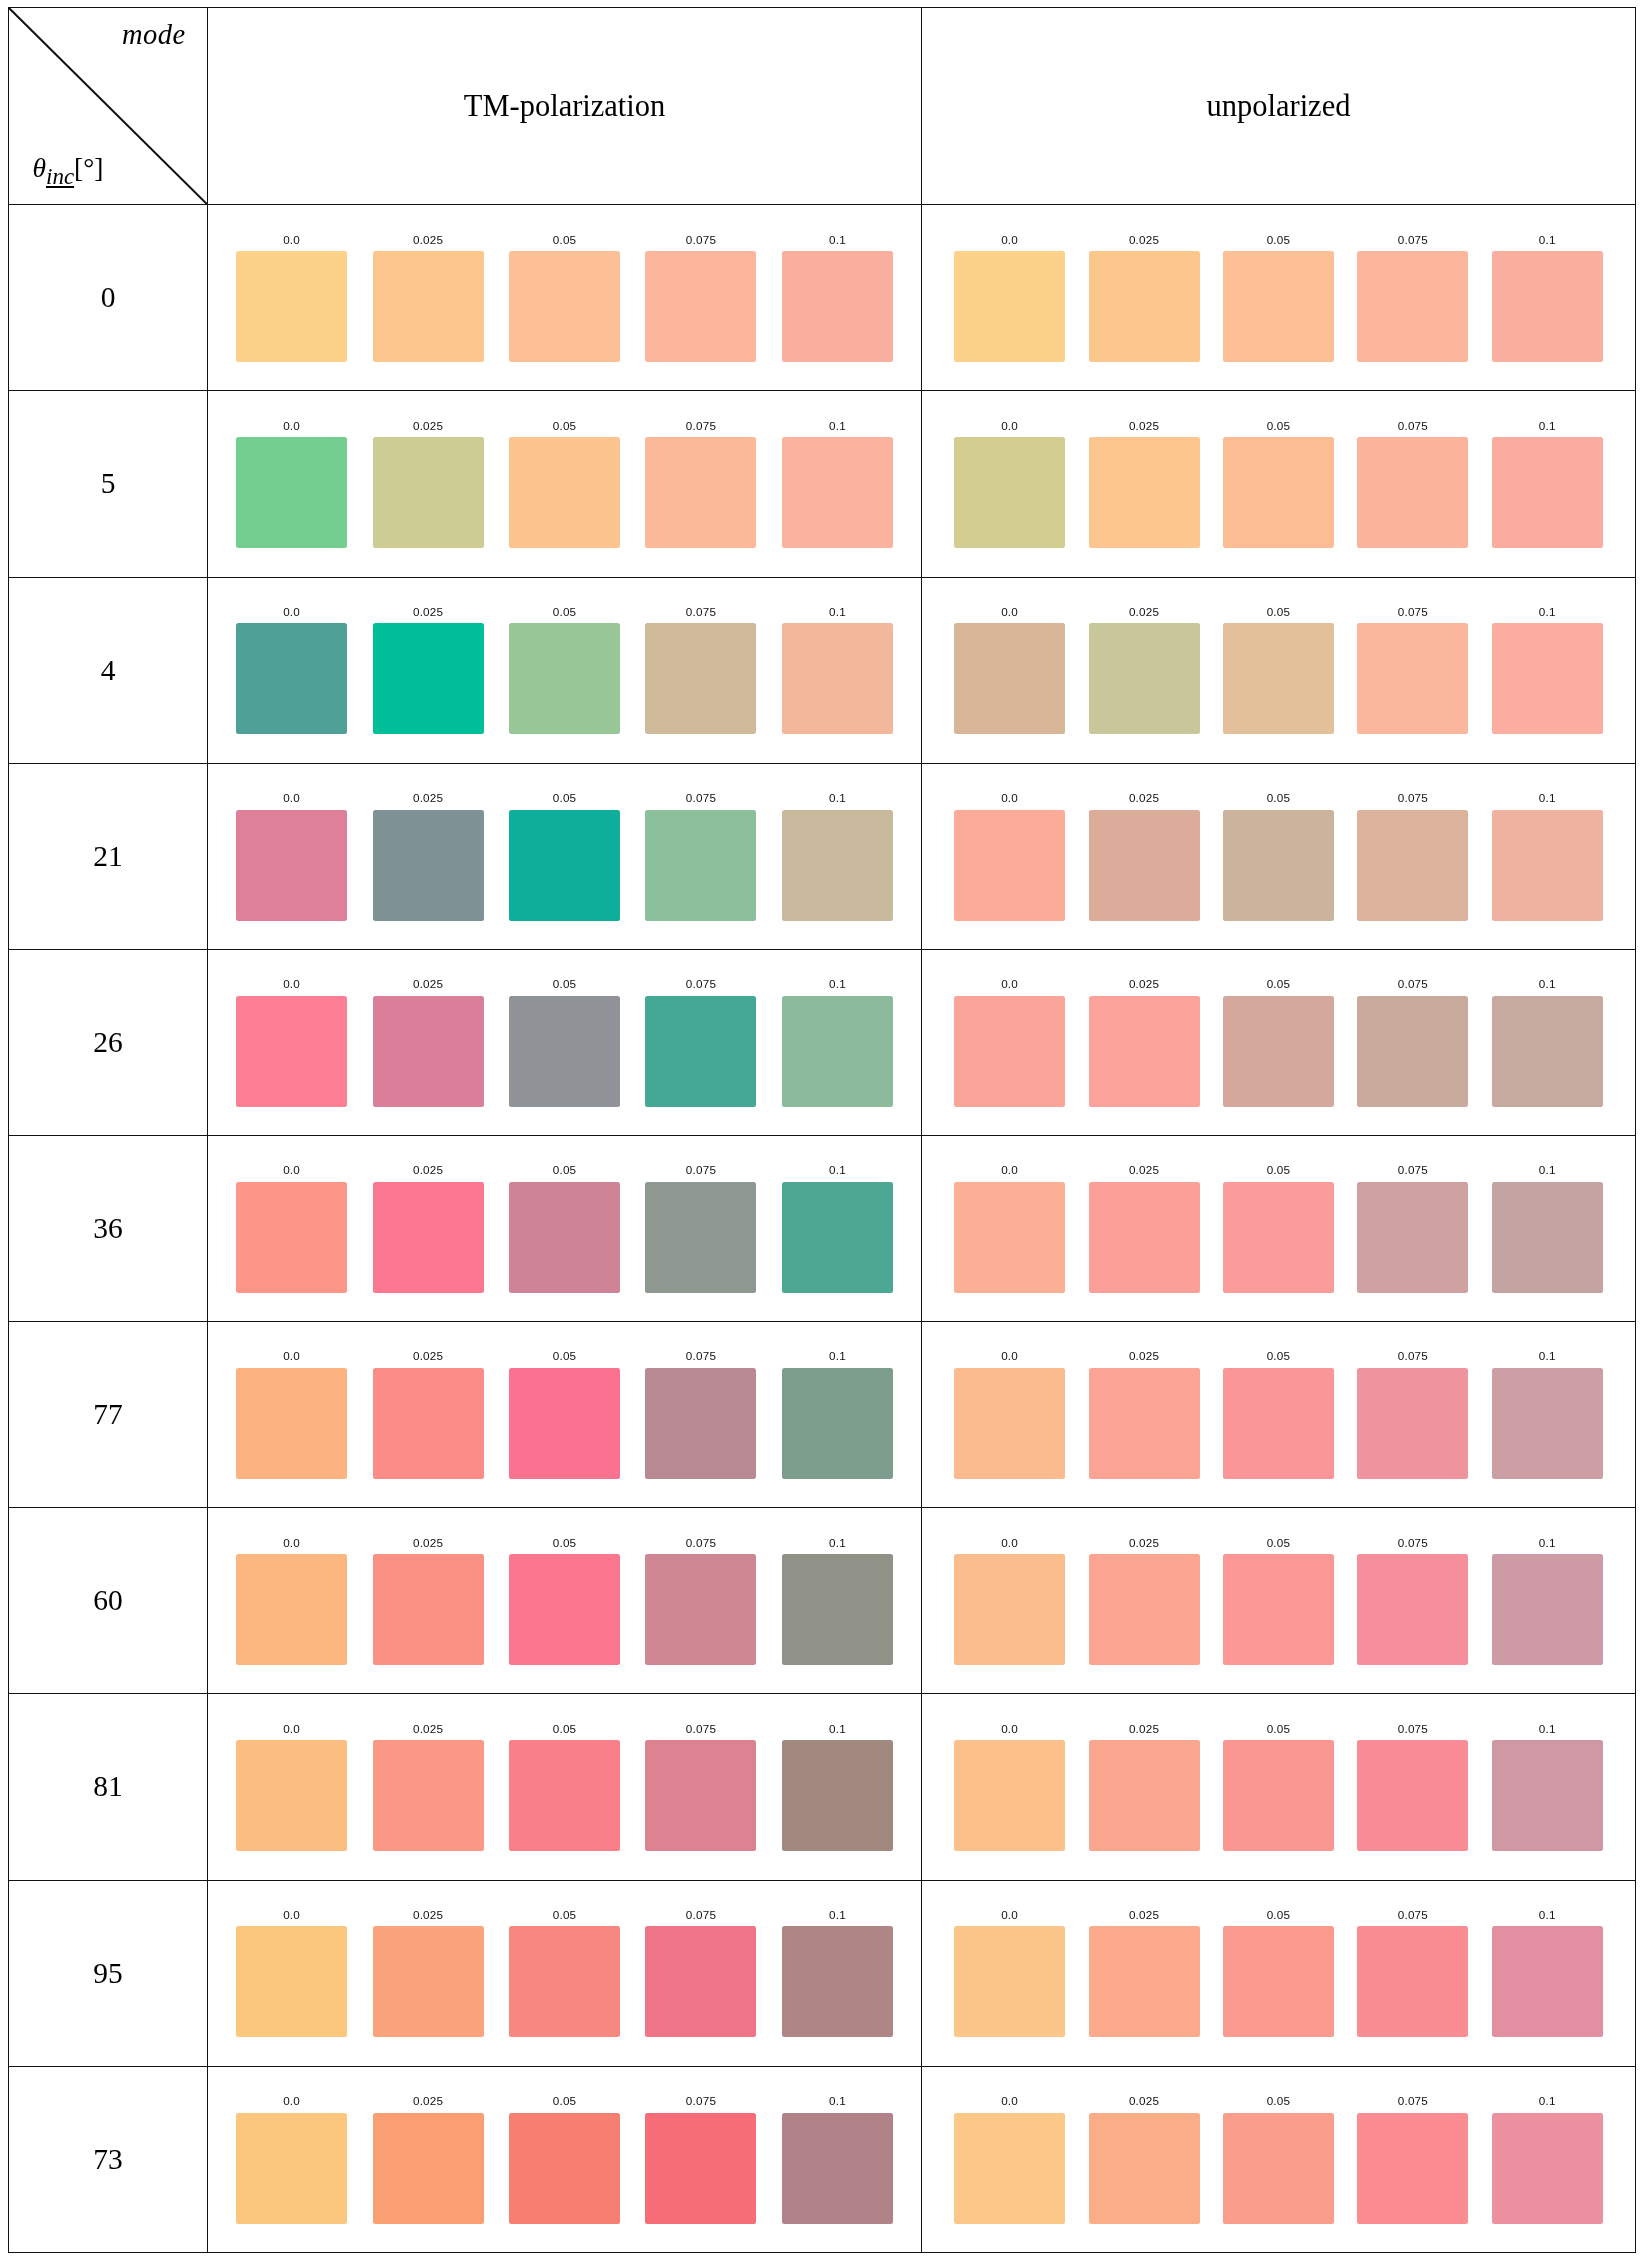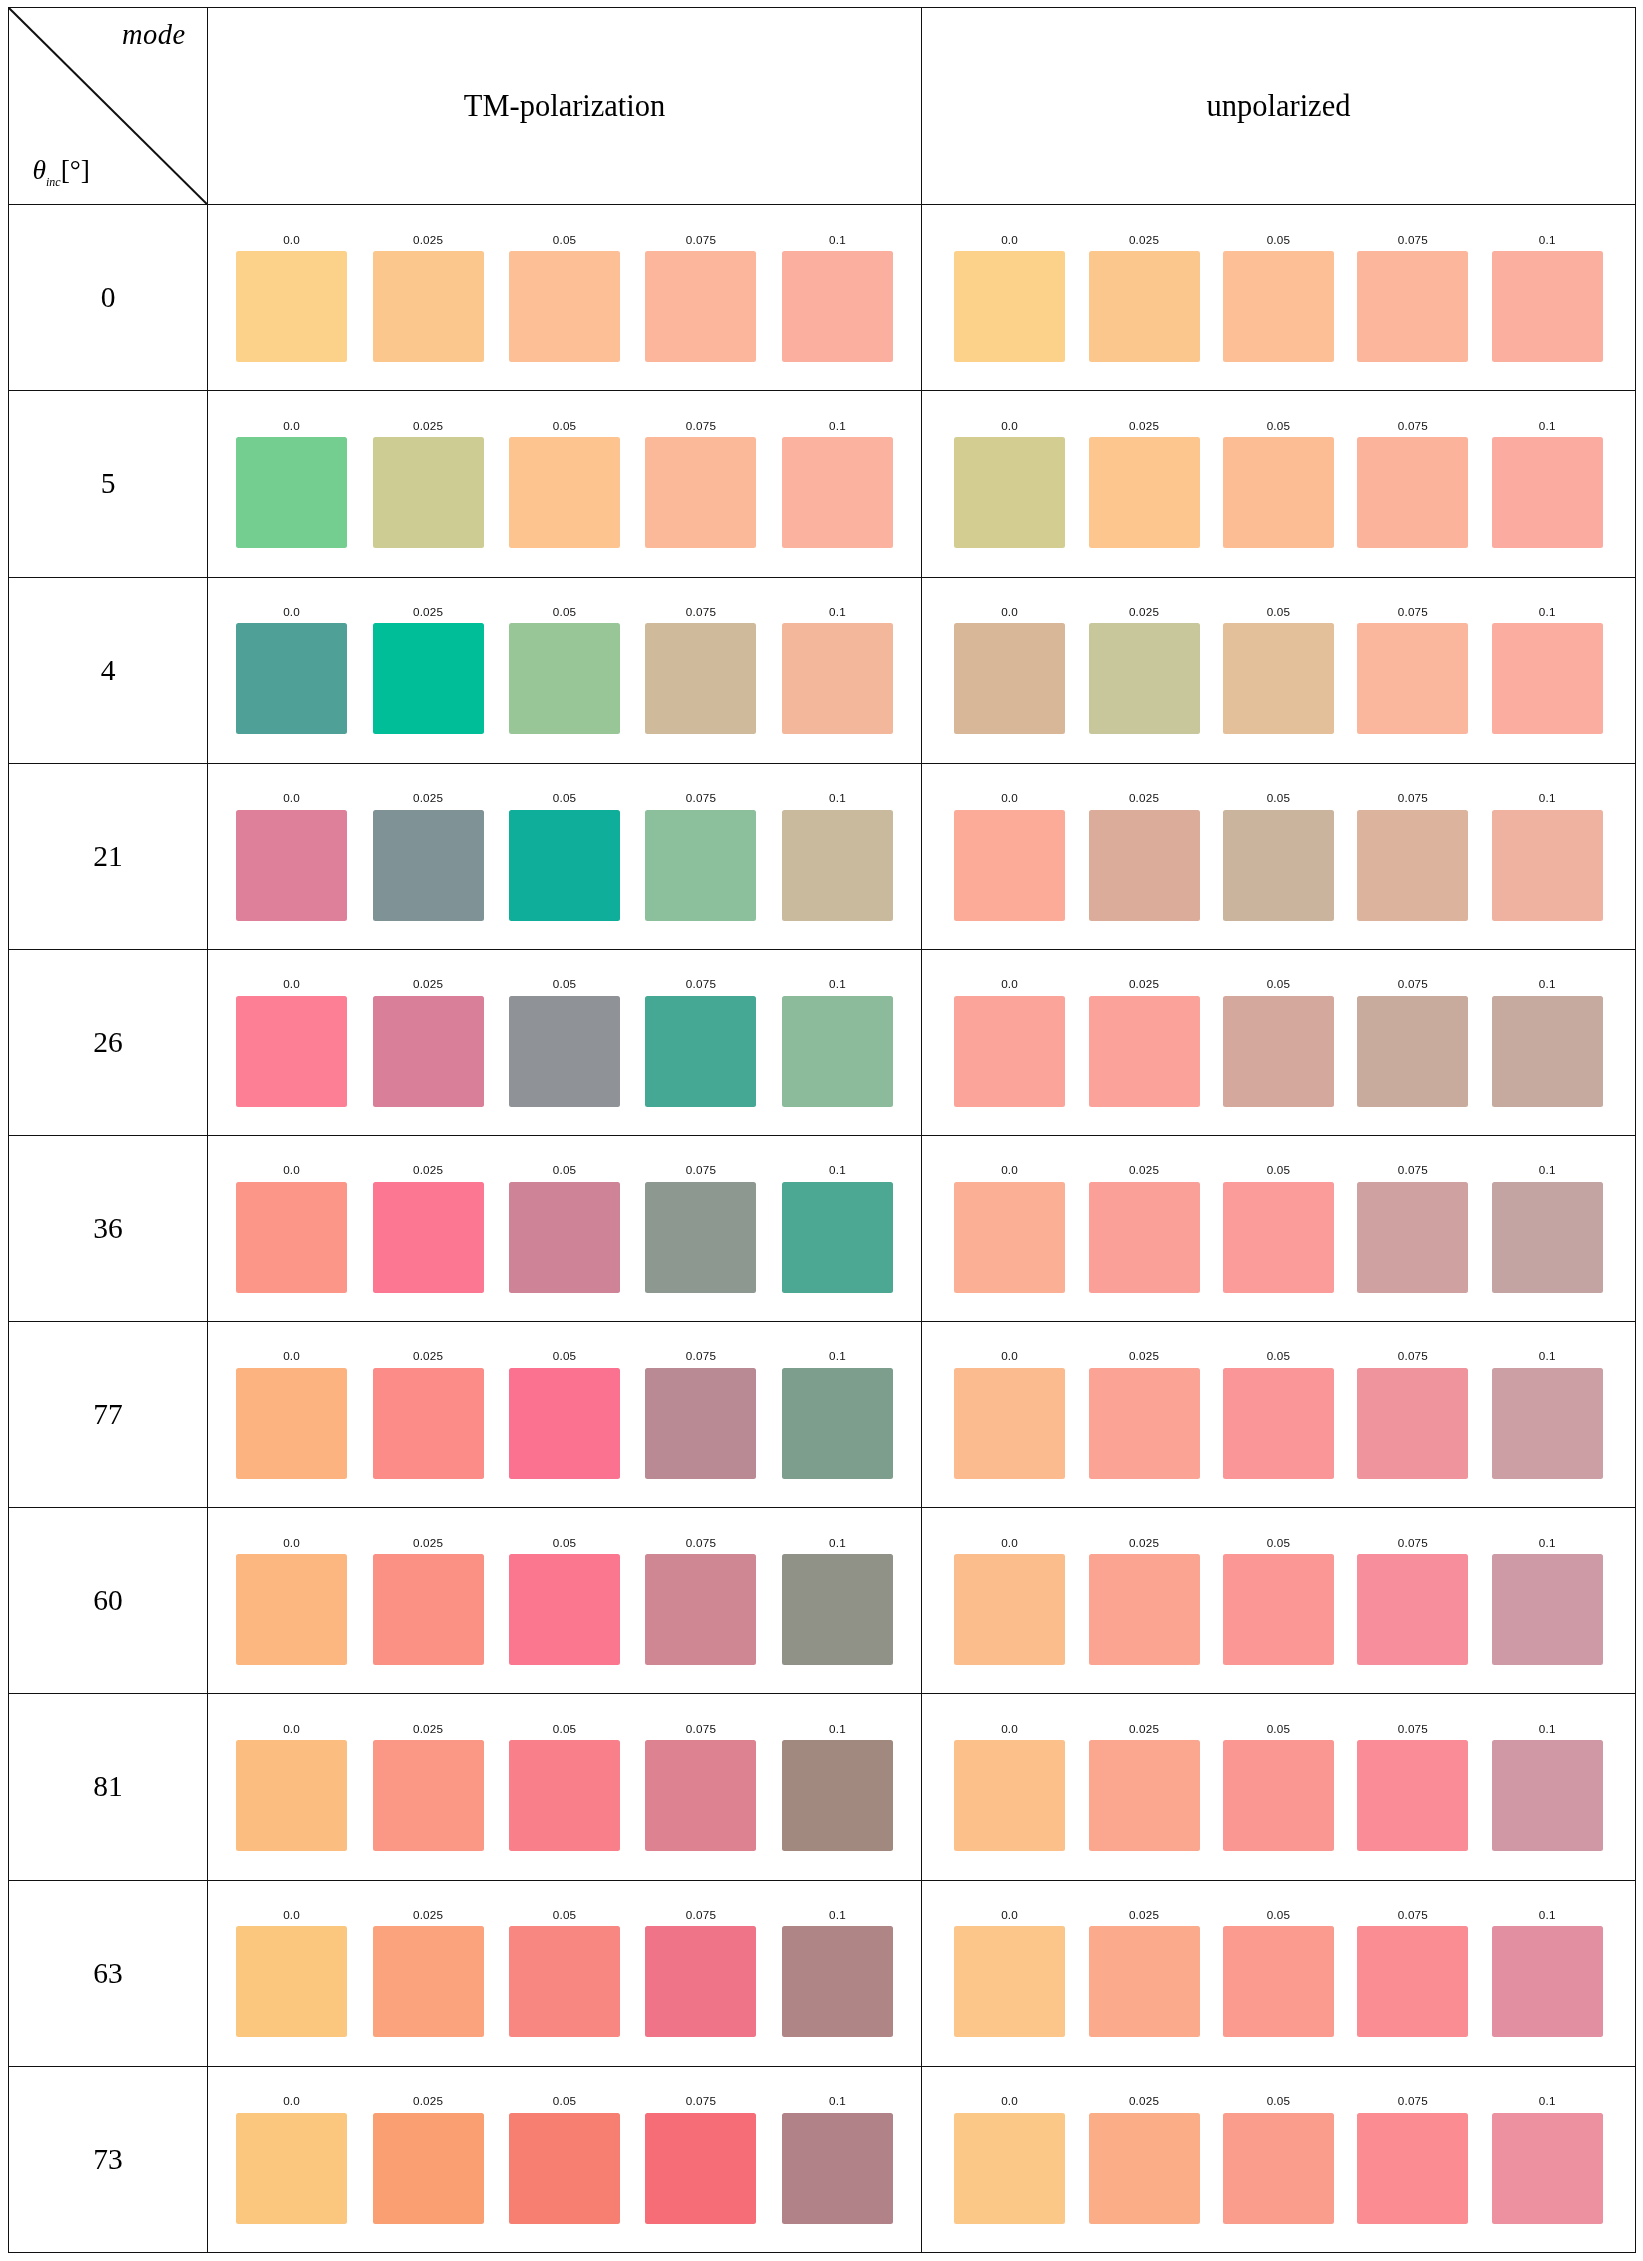--- a/index.html
+++ b/index.html
@@ -53,23 +53,24 @@
   .corner .theta-lbl{
     position:absolute;
     left:23.4px;
     bottom:14.3px;
     font-size:27.5px;
     font-style:italic;
     font-family:"Liberation Serif","DejaVu Serif",serif;
     white-space:nowrap;
   }
   .corner .theta-lbl .sub{
-    font-size:12px;
+    font-size:23px;
     vertical-align:sub;
     font-style:italic;
+    text-decoration:underline;
   }
   .corner .theta-lbl .brk{
     font-style:normal;
     font-size:27.5px;
   }
   
   .grouphead{
     text-align:center;
     font-size:30.5px;
     font-family:"Liberation Serif","DejaVu Serif",serif;
@@ -588,21 +589,21 @@
                 <div class="swatch" style="background: rgb(249, 140, 151);"></div>
               </div>
               <div class="swatch-wrap">
                 <div class="swatch-label">0.1</div>
                 <div class="swatch" style="background: rgb(208, 152, 164);"></div>
               </div>
             </div>
           </td>
         </tr>
         <tr style="height: 186px;">
-          <td class="rowlabel">63</td>
+          <td class="rowlabel">95</td>
           <td class="swatch-cell">
             <div class="swatch-row">
               <div class="swatch-wrap">
                 <div class="swatch-label">0.0</div>
                 <div class="swatch" style="background: rgb(251, 199, 127);"></div>
               </div>
               <div class="swatch-wrap">
                 <div class="swatch-label">0.025</div>
                 <div class="swatch" style="background: rgb(251, 163, 125);"></div>
               </div>

